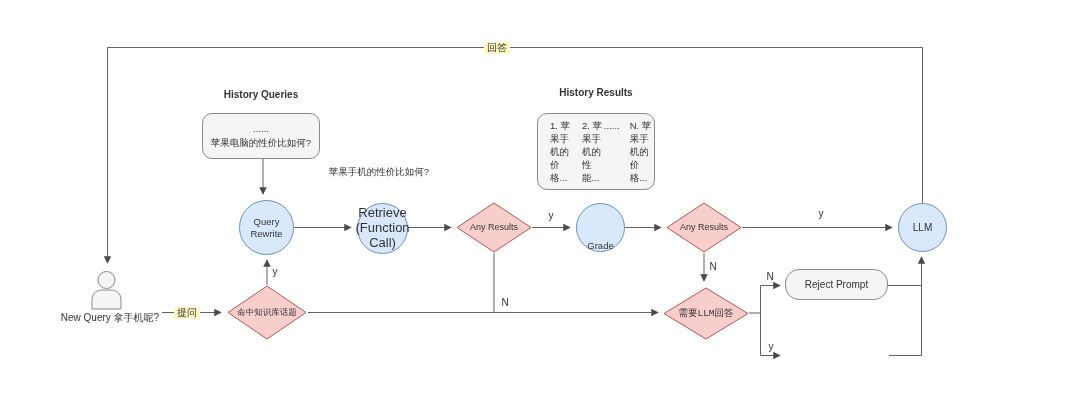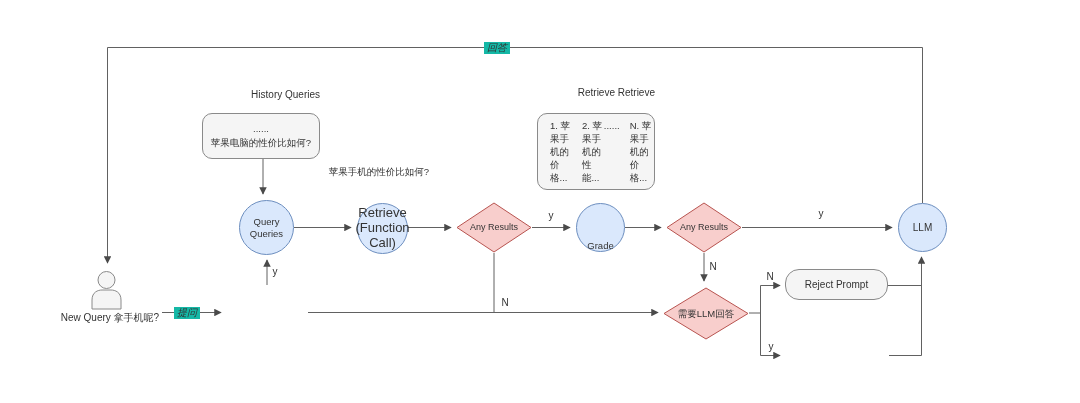--- a/index.html
+++ b/index.html
@@ -39,31 +39,32 @@
     background: #f5f5f5;
     border: 1px solid #8a8a8a;
     display: flex; align-items: center; justify-content: center;
     font-size: 10px;
   }
   .round10 { border-radius: 10px; }
   .round8 { border-radius: 14px; }
   .boxcol { flex-direction: column; }
   .title {
     position: absolute;
-    text-align: right;
+    text-align: center;
     font-size: 10px;
+    font-weight: bold;
   }
   .edge-label {
     position: absolute;
     transform: translate(-50%, -50%);
     font-size: 10px;
     line-height: 1;
     white-space: nowrap;
   }
-  .on-line { background: #14b8a6; padding: 1px 3px; font-style: italic; }
+  .on-line { background: #fef9c3; padding: 1px 3px; }
   .rr-items {
     position: absolute;
     display: flex; flex-direction: row; justify-content: space-between;
     font-size: 9.5px;
   }
   .rr-item { text-align: left; padding-left: 10px; }
   .rr-item.centered { text-align: center; padding-left: 0; }
   .person-label { position: absolute; text-align: center; font-size: 10px; }
 </style>
 </head>
@@ -118,58 +119,64 @@
     <path d="M4,39 L4,30 C4,22 10,20 14,20 L23,20 C27,20 33,22 33,30 L33,39 Z" fill="#f5f5f5" stroke="#8a8a8a"></path>
   </svg>
   <div class="person-label" style="left:50px; top:311px; width:120px;">New Query 拿手机呢?</div>
 
   <div class="title" style="left:202px; top:89px; width:118px;">History Queries</div>
   <div class="gbox boxcol round10" style="left:202px; top:113px; width:118px; height:46px; font-size:9.5px; gap:3px;">
     <div>......</div>
     <div>苹果电脑的性价比如何?</div>
   </div>
 
-  <div class="title" style="left:537px; top:87px; width:118px;">Retrieve Retrieve</div>
+  <div class="title" style="left:537px; top:87px; width:118px;">History Results</div>
   <div class="gbox round10" style="left:537px; top:113px; width:118px; height:77px;"></div>
   <div class="rr-items" style="left:540px; top:120px; width:112px; height:62px;">
     <div class="rr-item">1. 苹果手机的价格...</div>
     <div class="rr-item">2. 苹果手机的性能...</div>
     <div class="rr-item centered">......</div>
     <div class="rr-item">N. 苹果手机的价格...</div>
   </div>
 
   <div class="circle" style="left:239px; top:200px; width:55px; height:55px;">
     <span class="node-label">Query
-Queries</span>
+Rewrite</span>
   </div>
   <div class="circle" style="left:357px; top:203px; width:51px; height:51px; font-size:13px;">
     <span class="node-label" style="line-height:1.15;">Retrieve
 (Function
 Call)</span>
   </div>
   <div class="circle" style="left:576px; top:203px; width:49px; height:49px;align-items:flex-end;">
     <span class="node-label">Grade</span>
   </div>
   <div class="circle" style="left:898px; top:203px; width:49px; height:49px; font-size:10px;">
     <span class="node-label">LLM</span>
   </div>
 
+  <div class="diamond" style="left:227px; top:285px; width:80px; height:55px;">
+    <svg width="80" height="55" viewBox="0 0 80 55">
+      <polygon points="40,1 79,27.5 40,54 1,27.5" fill="#f8cecc" stroke="#b85450"></polygon>
+    </svg>
+    <span class="node-label" style="font-size:8.5px;">命中知识库话题</span>
+  </div>
   <div class="diamond" style="left:456px; top:202px; width:76px; height:51px;">
     <svg width="76" height="51" viewBox="0 0 76 51">
       <polygon points="38,1 75,25.5 38,50 1,25.5" fill="#f8cecc" stroke="#b85450"></polygon>
     </svg>
     <span class="node-label">Any Results</span>
   </div>
   <div class="diamond" style="left:666px; top:202px; width:76px; height:51px;">
     <svg width="76" height="51" viewBox="0 0 76 51">
       <polygon points="38,1 75,25.5 38,50 1,25.5" fill="#f8cecc" stroke="#b85450"></polygon>
     </svg>
     <span class="node-label">Any Results</span>
   </div>
-  <div class="diamond" style="left:663px; top:287px; width:86px; height:53px;">
+  <div class="diamond" style="left:663px; top:287px; width:86px; height:53px;font-family:Liberation Mono, monospace;">
     <svg width="86" height="53" viewBox="0 0 86 53">
       <polygon points="43,1 85,26.5 43,52 1,26.5" fill="#f8cecc" stroke="#b85450"></polygon>
     </svg>
     <span class="node-label" style="font-size:9.5px;">需要LLM回答</span>
   </div>
 
   <div class="gbox round8" style="left:785px; top:269px; width:103px; height:31px;">
     <span>Reject Prompt</span>
   </div>
 

